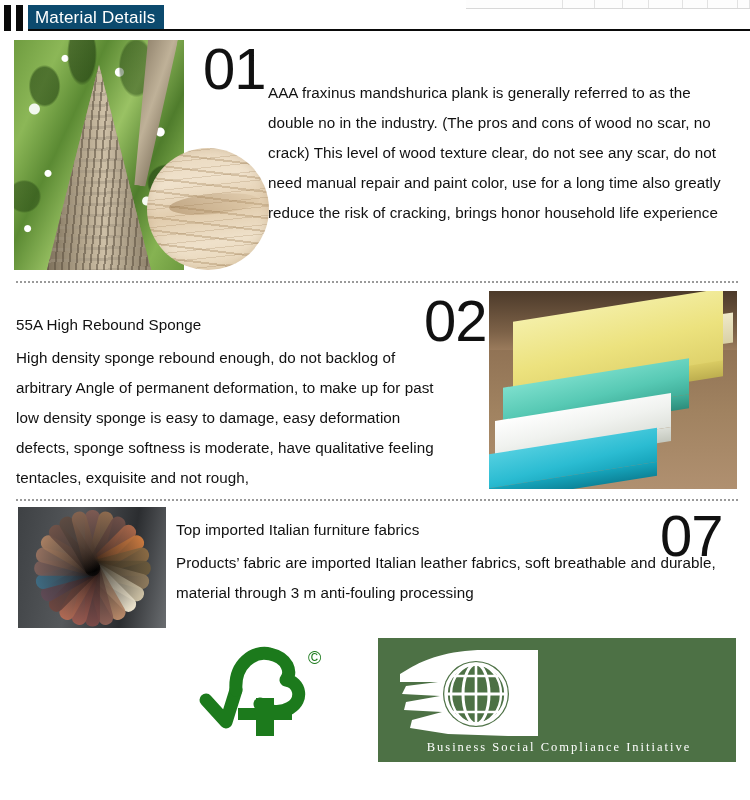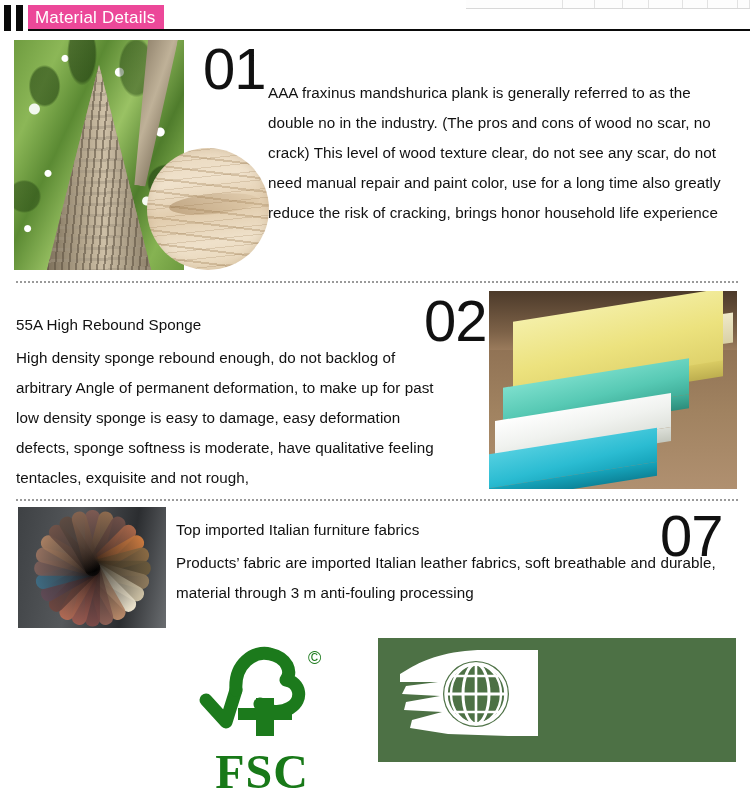--- a/index.html
+++ b/index.html
@@ -22,21 +22,21 @@
   .tf1{width:97px}.tf2{width:32px}.tf3{width:28px}.tf4{width:26px}
   .tf5{width:34px}.tf6{width:25px}.tf7{width:30px}.tf8{width:12px}
 
   
   .header { position:absolute; left:0; top:5px; width:750px; height:26px; }
   .hdr-bar { position:absolute; top:0; width:7px; height:26px; background:#0a0a0a; }
   .hdr-bar.b1 { left:4px; }
   .hdr-bar.b2 { left:16px; }
   .hdr-box {
     position:absolute; left:28px; top:0px; height:26px;
-    background:#ec4899; color:#ffffff;
+    background:#0c4a6e; color:#ffffff;
     font-size:17px; line-height:26px; padding:0 9px 0 7px;
     letter-spacing:.2px; white-space:nowrap;
   }
   .hdr-rule {
     position:absolute; left:28px; top:24px; width:722px; height:2px;
     background:#0a0a0a;
   }
 
   
   .divider {
@@ -309,31 +309,31 @@
 
   <div class="fsc">
     <svg width="160" height="120" viewBox="0 0 160 120">
       <g fill="none" stroke="#1c7a1c" stroke-width="13" stroke-linecap="round" stroke-linejoin="round">
         <path d="M30 62 L50 84 L60 52"></path>
         <path d="M60 52 C 58 26, 78 12, 94 16 C 112 20, 116 34, 110 42 C 124 44, 128 62, 114 70 C 104 76, 88 74, 84 66"></path>
       </g>
       <path d="M62 70 L80 70 L80 60 L98 60 L98 70 L116 70 L116 82 L98 82 L98 98 L80 98 L80 82 L62 82 Z" fill="#1c7a1c"></path>
       <text x="132" y="26" font-family="Liberation Sans, sans-serif" font-size="18" fill="#1c7a1c">©</text>
     </svg>
-    <div class="fsc-word">FSC</div>
   </div>
 
   <div class="bsci">
     <svg width="160" height="104" viewBox="0 0 160 104" style="position:absolute;left:10px;top:6px;">
       <path d="M150 6 L120 6 L120 92 L150 92 Z" fill="#ffffff"></path>
       <path d="M120 6 L96 6 C 60 6, 36 16, 22 24 L12 30 L12 38 L50 38 L18 42 L14 50 L52 52 L18 58 L16 66 L54 68 L24 76 L22 84 L60 90 L120 92 Z" fill="#ffffff"></path>
       <circle cx="88" cy="50" r="33" fill="#4d7145"></circle>
       <circle cx="88" cy="50" r="30" fill="none" stroke="#ffffff" stroke-width="3.5"></circle>
       <ellipse cx="88" cy="50" rx="13" ry="30" fill="none" stroke="#ffffff" stroke-width="3"></ellipse>
       <ellipse cx="88" cy="50" rx="25" ry="30" fill="none" stroke="#ffffff" stroke-width="2.4"></ellipse>
       <line x1="58" y1="50" x2="118" y2="50" stroke="#ffffff" stroke-width="3"></line>
       <line x1="63" y1="32" x2="113" y2="32" stroke="#ffffff" stroke-width="2.4"></line>
       <line x1="63" y1="68" x2="113" y2="68" stroke="#ffffff" stroke-width="2.4"></line>
       <line x1="88" y1="20" x2="88" y2="80" stroke="#ffffff" stroke-width="2.6"></line>
     </svg>
+    <div class="bsci-tag">Business Social Compliance Initiative</div>
   </div>
 
 </div>
 
 </body></html>

